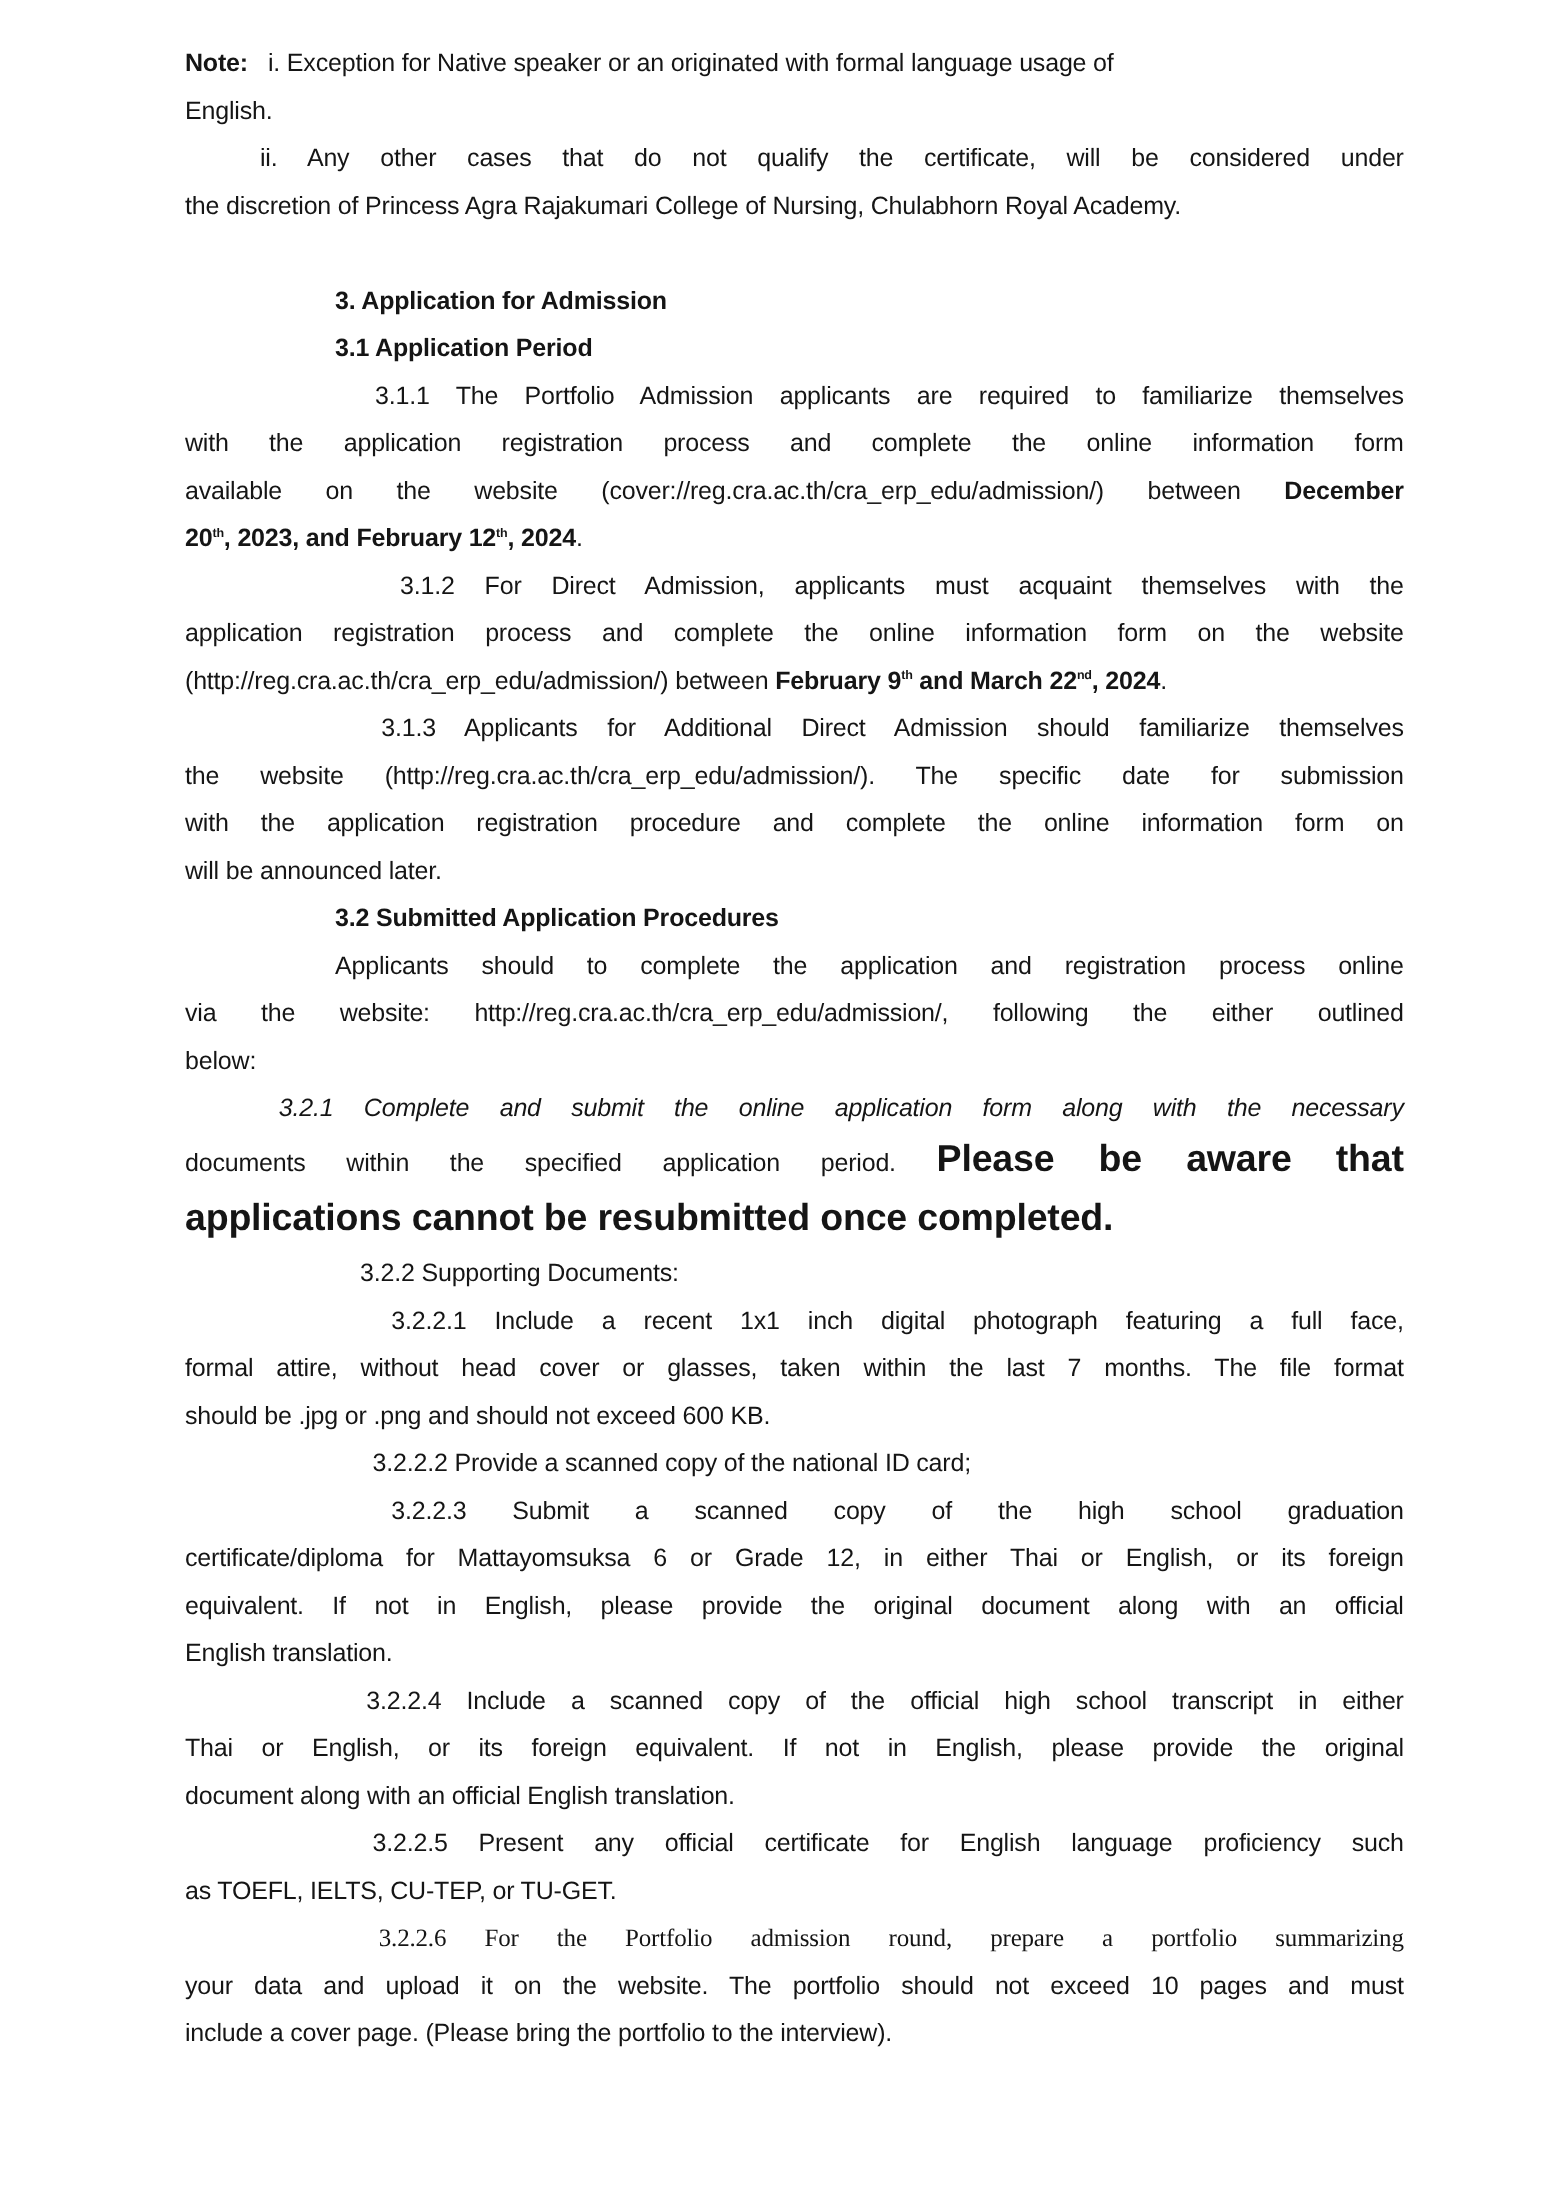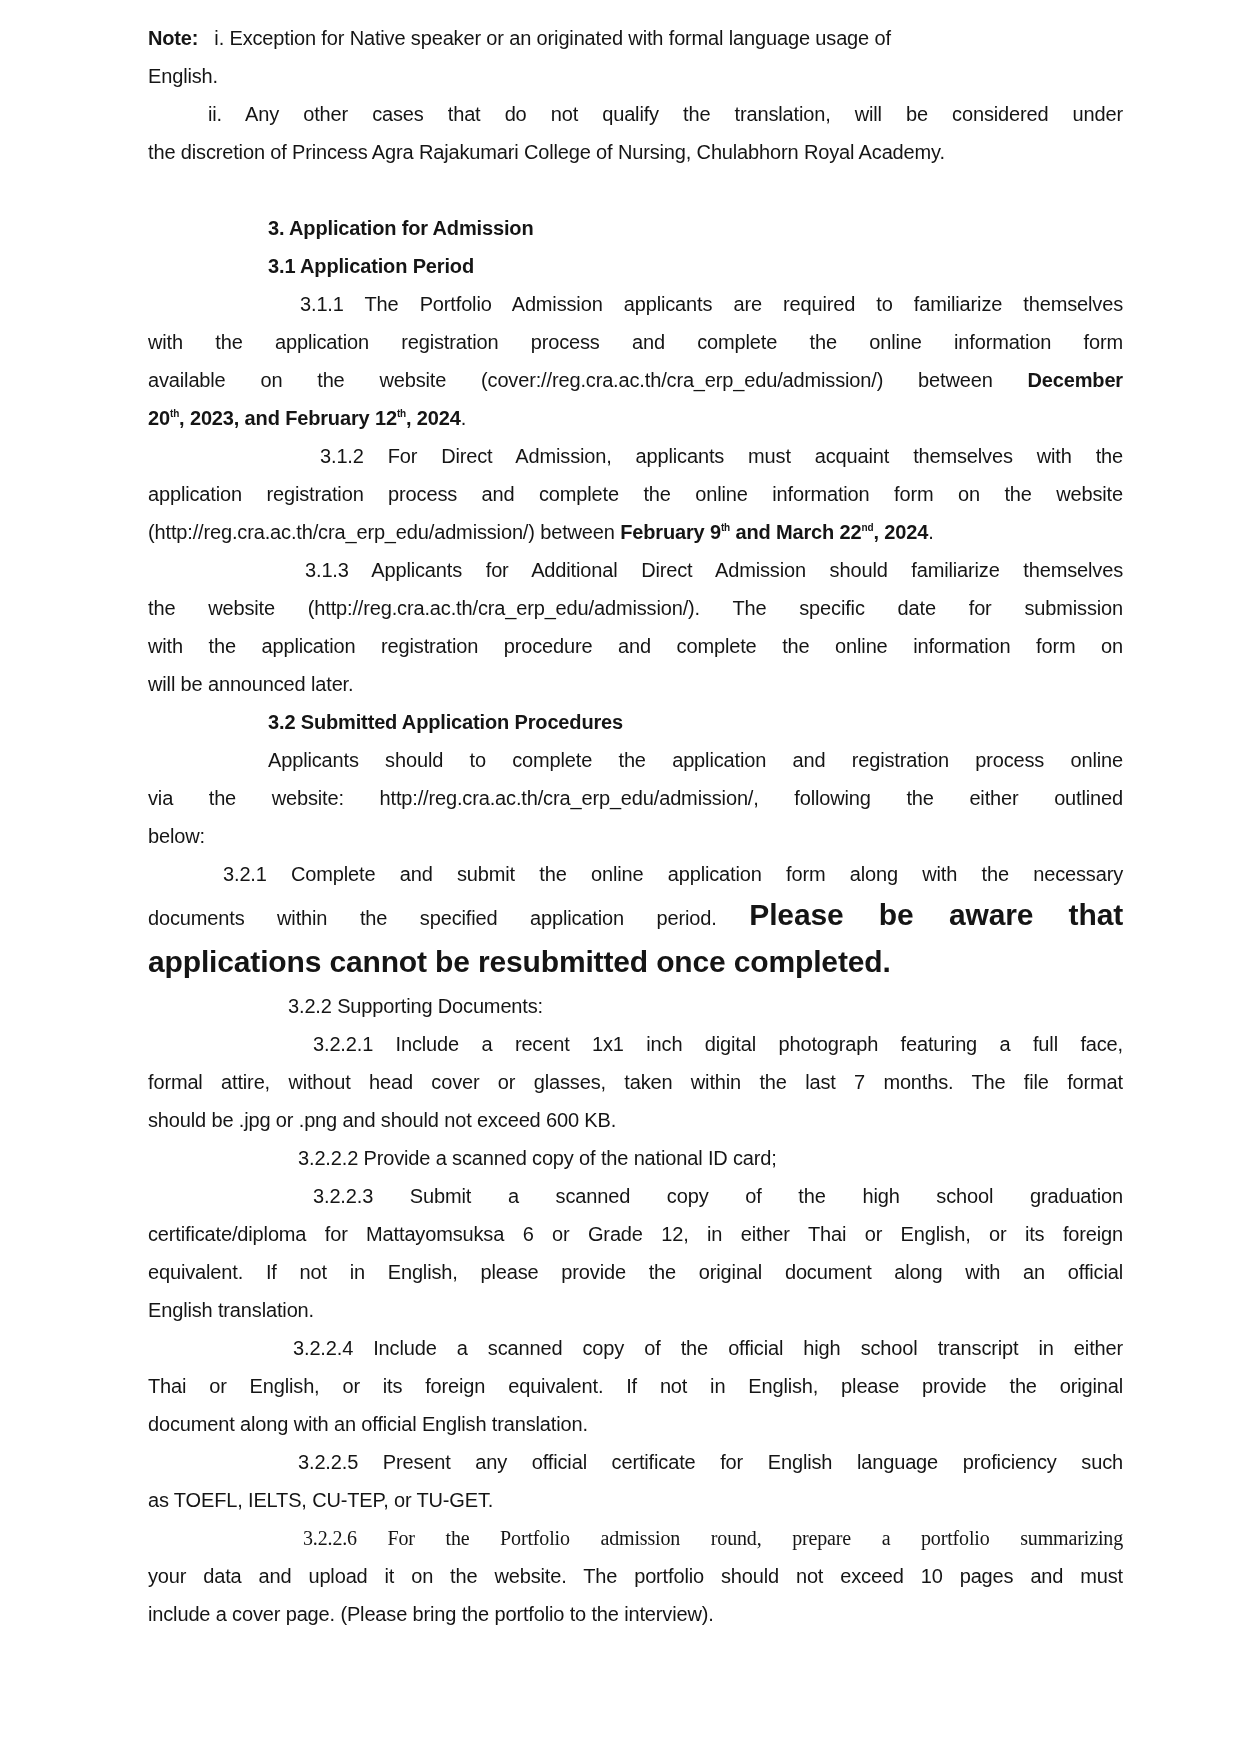--- a/index.html
+++ b/index.html
@@ -2,21 +2,21 @@
 <html><head>
 <meta charset="utf-8">
 <style>
   html,body{margin:0;padding:0;}
   body{
     width:1240px;height:1754px;background:#ffffff;overflow:hidden;
   }
   .page{
     box-sizing:border-box;
     width:1240px;height:1269px;
-    padding:19px 117px 0 148px;
+    padding:32px 117px 0 148px;
     font-family:"Liberation Sans",sans-serif;
     font-size:20px;
     line-height:38px;
     color:#151515;
     letter-spacing:-0.15px;
   }
   .para{margin:0;}
   .line{
     text-align:justify;
     text-align-last:left;
@@ -41,21 +41,21 @@
 </style>
 </head>
 <body>
 
 <div class="page" style="background: rgb(255, 255, 255); color: rgb(21, 21, 21);">
     <div class="para">
       <div class="line"><span class="run bold">Note:</span><span class="run" style="margin-left: 16px;">i. Exception for Native speaker or an originated with formal language usage of</span></div>
       <div class="line"><span class="run">English.</span></div>
     </div>
     <div class="para">
-      <div class="line stretch" style="text-indent: 60px;"><span class="run">ii. Any other cases that do not qualify the translation, will be considered under</span></div>
+      <div class="line stretch" style="text-indent: 60px;"><span class="run">ii. Any other cases that do not qualify the certificate, will be considered under</span></div>
       <div class="line"><span class="run">the discretion of Princess Agra Rajakumari College of Nursing, Chulabhorn Royal Academy.</span></div>
     </div>
     <div class="para" style="margin-top: 38px;">
       <div class="line" style="text-indent: 120px;"><span class="run bold">3. Application for Admission</span></div>
     </div>
     <div class="para">
       <div class="line" style="text-indent: 120px;"><span class="run bold">3.1 Application Period</span></div>
     </div>
     <div class="para">
       <div class="line stretch" style="text-indent: 152px;"><span class="run">3.1.1 The Portfolio Admission applicants are required to familiarize themselves</span></div>
@@ -76,21 +76,21 @@
     </div>
     <div class="para">
       <div class="line" style="text-indent: 120px;"><span class="run bold">3.2 Submitted Application Procedures</span></div>
     </div>
     <div class="para">
       <div class="line stretch" style="text-indent: 120px;"><span class="run">Applicants should to complete the application and registration process online</span></div>
       <div class="line stretch"><span class="run">via the website: http://reg.cra.ac.th/cra_erp_edu/admission/, following the either outlined</span></div>
       <div class="line"><span class="run">below:</span></div>
     </div>
     <div class="para">
-      <div class="line stretch" style="text-indent: 75px;"><span class="run">3.2.1 Complete and submit the online application form along with the necessary</span></div>
+      <div class="line stretch" style="text-indent: 75px; font-style: italic;"><span class="run">3.2.1 Complete and submit the online application form along with the necessary</span></div>
       <div class="line stretch big-line"><span class="run">documents within the specified application period. </span><span class="run bold big">Please be aware that</span></div>
       <div class="line big-line"><span class="run bold big">applications cannot be resubmitted once completed.</span></div>
     </div>
     <div class="para">
       <div class="line" style="text-indent: 140px;"><span class="run">3.2.2 Supporting Documents:</span></div>
     </div>
     <div class="para">
       <div class="line stretch" style="text-indent: 165px;"><span class="run">3.2.2.1 Include a recent 1x1 inch digital photograph featuring a full face,</span></div>
       <div class="line stretch"><span class="run">formal attire, without head cover or glasses, taken within the last 7 months. The file format</span></div>
       <div class="line"><span class="run">should be .jpg or .png and should not exceed 600 KB.</span></div>

